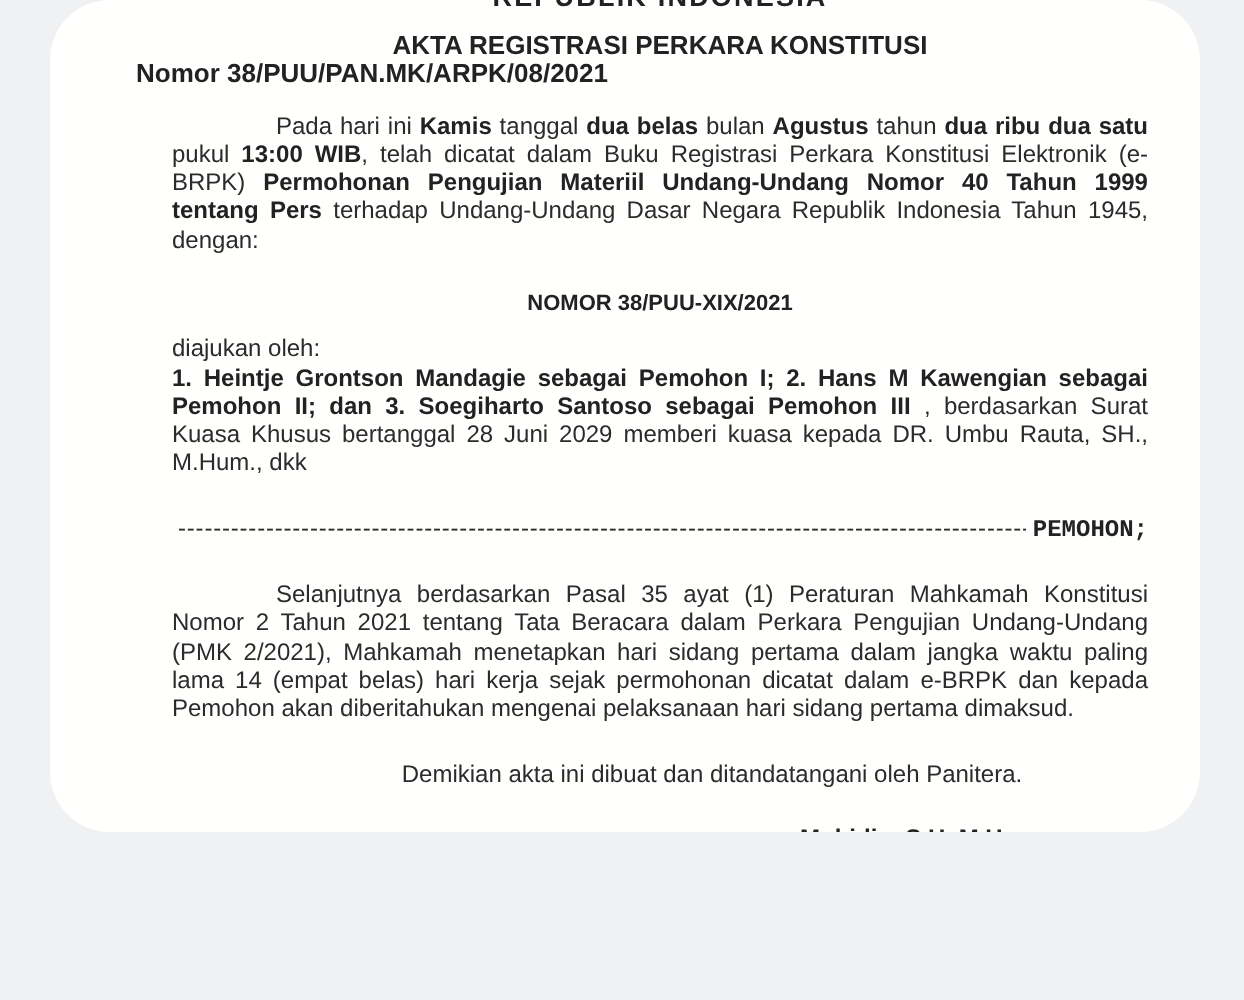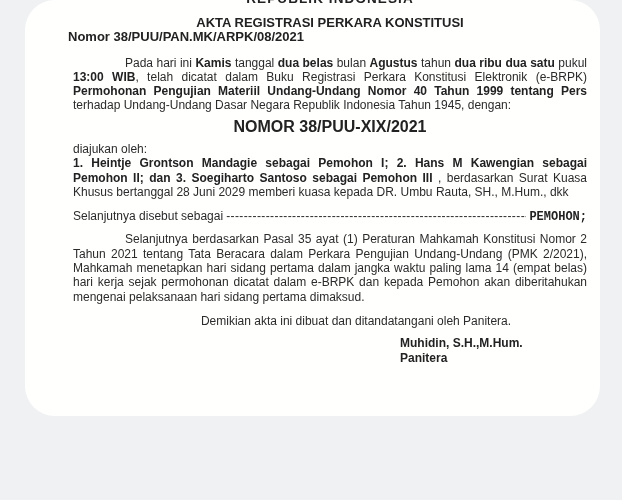--- a/index.html
+++ b/index.html
@@ -43,29 +43,29 @@
     line-height: 14.5px;
     color: #222;
   }
   .reg-num {
     text-align: left;
     font-weight: bold;
     font-size: 13px;
     line-height: 14.5px;
     color: #222;
   }
-  .para { margin: 5px; }
+  .para { margin: 18px; }
   .justify { text-align: justify; }
   .indent { text-indent: 52px; }
   .opening { margin-top: 11px; }
   .case-num {
     margin-top: 7px;
     text-align: center;
     font-weight: bold;
-    font-size: 16px;
+    font-size: 11px;
     line-height: 14.3px;
     color: #222;
   }
   .petitioners { margin-top: 8px; }
   .referred {
     margin-top: 10px;
     display: flex;
     align-items: baseline;
   }
   .referred .dashes {
@@ -101,21 +101,20 @@
   <p class="para justify indent opening"><span>Pada hari ini </span><b>Kamis</b><span> tanggal </span><b>dua belas</b><span> bulan </span><b>Agustus</b><span> tahun </span><b>dua ribu dua satu</b><span> pukul </span><b>13:00 WIB</b><span>, telah dicatat dalam Buku Registrasi Perkara Konstitusi Elektronik (e-BRPK) </span><b>Permohonan Pengujian Materiil Undang-Undang Nomor 40 Tahun 1999 tentang Pers</b><span> terhadap Undang-Undang Dasar Negara Republik Indonesia Tahun 1945, dengan:</span></p>
 
   <div class="case-num">NOMOR 38/PUU-XIX/2021</div>
 
   <div class="para petitioners">
     <div>diajukan oleh:</div>
     <div class="justify"><b>1. Heintje Grontson Mandagie sebagai Pemohon I; 2. Hans M Kawengian sebagai Pemohon II; dan 3. Soegiharto Santoso sebagai Pemohon III</b><span> , berdasarkan Surat Kuasa Khusus bertanggal 28 Juni 2029 memberi kuasa kepada DR. Umbu Rauta, SH., M.Hum., dkk</span></div>
   </div>
 
   <div class="para referred">
-    <span>Selanjutnya disebut sebagai</span>
     <span class="dashes">--------------------------------------------------------------------------------------------------------</span>
     <b>PEMOHON;</b>
   </div>
 
   <p class="para justify indent schedule">Selanjutnya berdasarkan Pasal 35 ayat (1) Peraturan Mahkamah Konstitusi Nomor 2 Tahun 2021 tentang Tata Beracara dalam Perkara Pengujian Undang-Undang (PMK 2/2021), Mahkamah menetapkan hari sidang pertama dalam jangka waktu paling lama 14 (empat belas) hari kerja sejak permohonan dicatat dalam e-BRPK dan kepada Pemohon akan diberitahukan mengenai pelaksanaan hari sidang pertama dimaksud.</p>
 
   <p class="para indent closing">Demikian akta ini dibuat dan ditandatangani oleh Panitera.</p>
 
   <div class="signature">
     <div>Muhidin, S.H.,M.Hum.</div>

